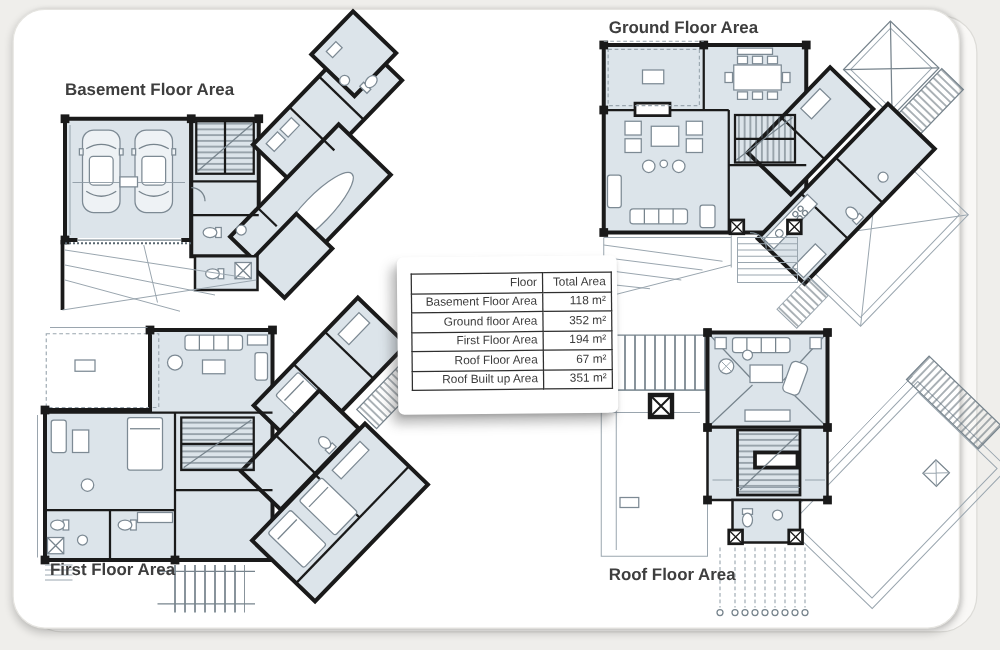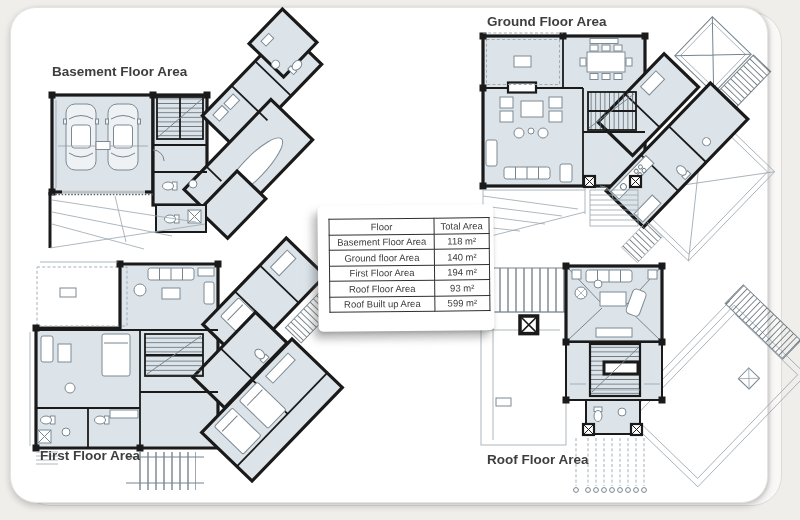--- a/index.html
+++ b/index.html
@@ -16,21 +16,21 @@
   #lbl-basement{left:52px;top:64px;}
   #lbl-ground{left:487px;top:14px;}
   #lbl-first{left:40px;top:448px;}
   #lbl-roof{left:487px;top:452px;}
   .table-patch{position:absolute;left:318px;top:205px;width:176px;height:126px;
     background:#ffffff;border-radius:5px;transform:rotate(-0.6deg);
     box-shadow:-5px 7px 9px rgba(70,70,70,0.38), 0 2px 3px rgba(0,0,0,0.15);}
   table.area-table{position:absolute;left:11px;top:13px;border-collapse:collapse;
     font-size:9.5px;color:#3c3c3c;table-layout:fixed;}
   table.area-table th,table.area-table td{border:1px solid #2f2f2f;
-    font-weight:normal;text-align:center;padding:1px 4px;height:12.5px;
+    font-weight:normal;text-align:right;padding:1px 4px;height:12.5px;
     white-space:nowrap;overflow:hidden;}
   table.area-table th:first-child,table.area-table td:first-child{width:96px;}
   table.area-table th:last-child,table.area-table td:last-child{width:46px;}
   
   .fr{fill:#dce4ea;stroke:#1a1a1a;stroke-width:3.2;}
   .fr2{fill:#dce4ea;stroke:#1a1a1a;stroke-width:2;}
   .iw{stroke:#1a1a1a;stroke-width:1.8;fill:none;}
   .tl{stroke:#9aa6af;stroke-width:0.8;fill:none;}
   .tl2{stroke:#77848d;stroke-width:1;fill:none;}
   .dim{stroke:#8b98a2;stroke-width:0.7;fill:none;}
@@ -453,30 +453,30 @@
           <th>Total Area</th>
         </tr>
       </thead>
       <tbody>
         <tr>
           <td>Basement Floor Area</td>
           <td>118 m²</td>
         </tr>
         <tr>
           <td>Ground floor Area</td>
-          <td>140 m²</td>
+          <td>352 m²</td>
         </tr>
         <tr>
           <td>First Floor Area</td>
           <td>194 m²</td>
         </tr>
         <tr>
           <td>Roof Floor Area</td>
-          <td>93 m²</td>
+          <td>67 m²</td>
         </tr>
         <tr>
           <td>Roof Built up Area</td>
-          <td>599 m²</td>
+          <td>351 m²</td>
         </tr>
       </tbody>
     </table>
   </div>
 </div>
 
 </body></html>

